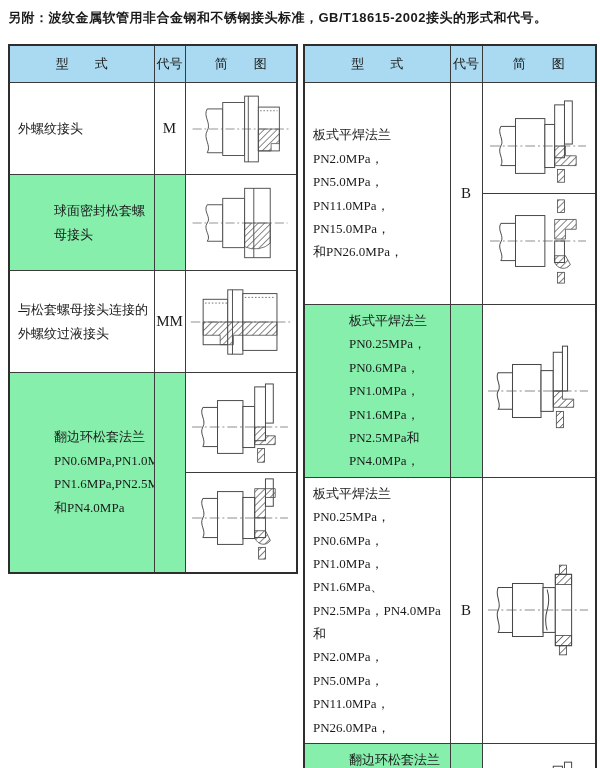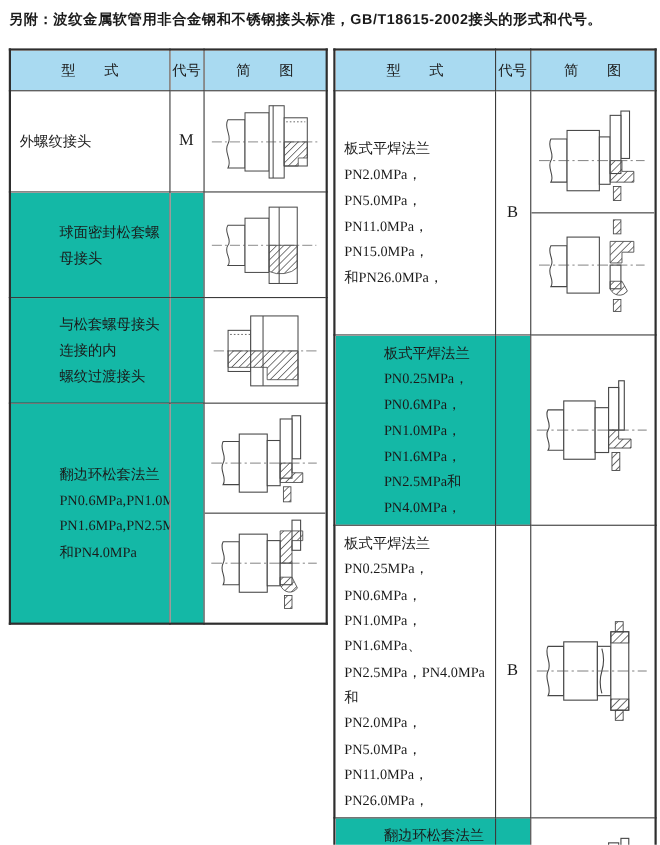--- a/index.html
+++ b/index.html
@@ -7,21 +7,21 @@
        font-family:"Liberation Serif",serif;color:#1a1a1a;}
   .title{font-family:"Liberation Sans",sans-serif;font-weight:bold;
          font-size:13px;padding:9px 6px 17px 8px;letter-spacing:0.5px;}
   .tables{display:flex;gap:5px;padding:0 4px 0 8px;align-items:flex-start;}
   table{border-collapse:collapse;table-layout:fixed;border:2px solid #2e2e2e;}
   th,td{border:1px solid #3b3b3b;padding:0;overflow:hidden;}
   th{background:#a9daf1;font-weight:normal;font-size:13px;height:36px;}
   td.type{font-size:13px;line-height:1.8;padding:4px 3px 4px 8px;
           vertical-align:middle;white-space:pre-line;}
   td.code{text-align:center;vertical-align:middle;font-size:15px;}
-  tr.hl td.type, tr.hl td.code{background:#14b8a6;padding-left:44px;}
+  tr.hl td.type, tr.hl td.code{background:#86efac;padding-left:44px;}
   td.diag{vertical-align:middle;text-align:center;background:#ffffff;}
   .split{display:flex;flex-direction:column;height:100%;}
   .split > div{flex:1;display:flex;align-items:center;justify-content:center;}
   .split > div + div{border-top:1px solid #3b3b3b;}
   svg.dsvg{display:block;margin:0 auto;}
   .ln{fill:#ffffff;stroke:#474747;stroke-width:1;}
   .nf{fill:none;stroke:#474747;stroke-width:1;}
   .hx{fill:url(#hx);stroke:#474747;stroke-width:0.8;}
   .cl{stroke:#5a5a5a;stroke-width:0.7;stroke-dasharray:10 3 2 3;fill:none;}
   .dot{stroke:#5a5a5a;stroke-width:0.9;stroke-dasharray:1.6 2;fill:none;}
@@ -79,36 +79,38 @@
           <path class="ln" d="M36 26 H19 c-5 7 5 14 0 20 c-5 7 5 14 0 20 H36 z"></path>
           <rect class="ln" x="36" y="19" width="24" height="54"></rect>
           <rect class="ln" x="60" y="8" width="28" height="76"></rect>
           <line class="nf" x1="70" y1="8" x2="70" y2="84"></line>
           <path class="hx" d="M60 46 h28 v22 a20 14 0 0 1 -28 4 z"></path>
           <path class="cl" d="M3 46 H107"></path>
         </svg>
       </td>
     </tr>
 
-
-    <tr class="hl" style="height:96px">
-      <td class="type">与松套螺母接头连接的内
-螺纹过渡接头</td>
-      <td class="code">MF</td>
-      <td class="diag">
-        <svg class="dsvg" viewBox="0 0 112 92" width="106" height="86">
-          <rect class="ln" x="20" y="26" width="22" height="40"></rect>
-          <rect class="ln" x="42" y="12" width="46" height="68"></rect>
-          <line class="nf" x1="54" y1="12" x2="54" y2="80"></line>
-          <path class="hx" d="M20 46 h68 v28 h-30 v-12 h-38 z"></path>
-          <line class="dot" x1="22" y1="30" x2="42" y2="30"></line>
-          <path class="cl" d="M6 46 H106"></path>
-        </svg>
-      </td>
-    </tr>
+    <tr style="height:102px">
+      <td class="type">与松套螺母接头连接的
+外螺纹过液接头</td>
+      <td class="code">MM</td>
+      <td class="diag">
+        <svg class="dsvg" viewBox="0 0 112 92" width="106" height="88">
+          <rect class="ln" x="16" y="22" width="26" height="48"></rect>
+          <rect class="ln" x="42" y="12" width="16" height="68"></rect>
+          <rect class="ln" x="58" y="16" width="36" height="60"></rect>
+          <line class="nf" x1="47" y1="12" x2="47" y2="80"></line>
+          <path class="hx" d="M16 46 h78 v14 h-46 v10 h-14 v-10 h-18 z"></path>
+          <line class="dot" x1="18" y1="26" x2="42" y2="26"></line>
+          <line class="dot" x1="60" y1="20" x2="92" y2="20"></line>
+          <path class="cl" d="M3 46 H109"></path>
+        </svg>
+      </td>
+    </tr>
+
 
 
     <tr class="hl" style="height:200px">
       <td class="type">翻边环松套法兰
 PN0.6MPa,PN1.0MPa,
 PN1.6MPa,PN2.5MPa,
 和PN4.0MPa</td>
       <td class="code">B</td>
       <td class="diag">
         <div class="split">

